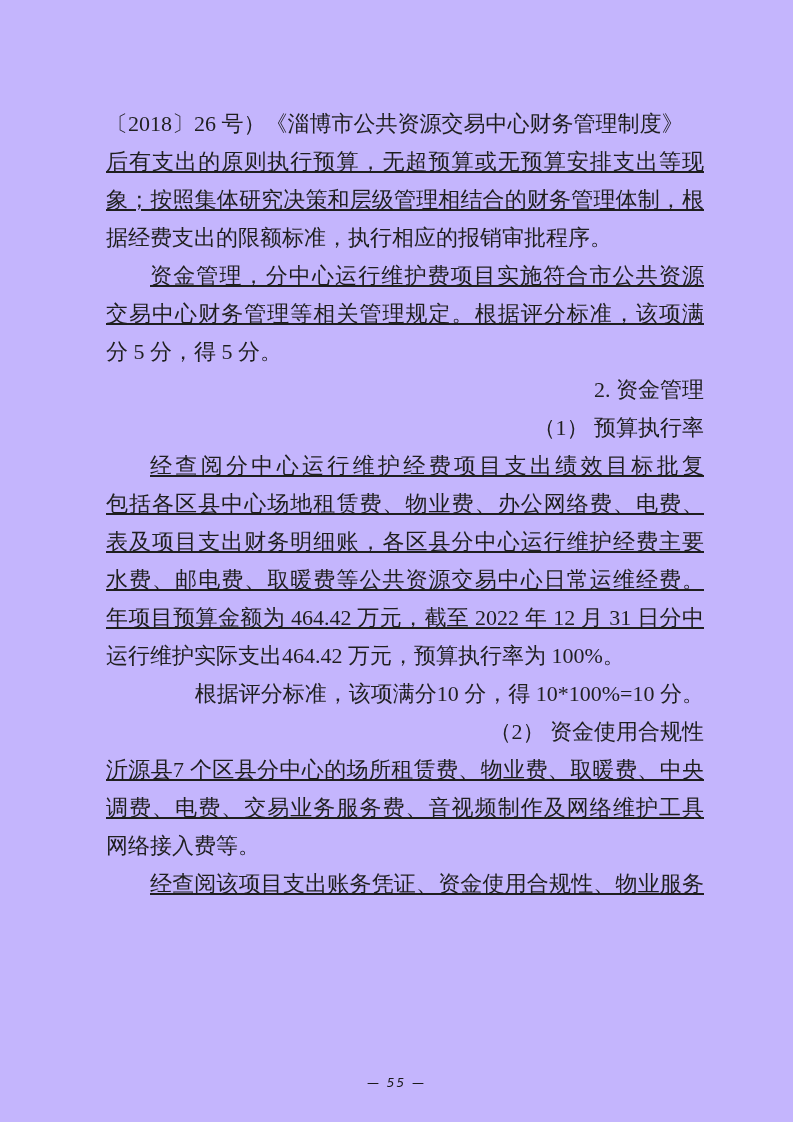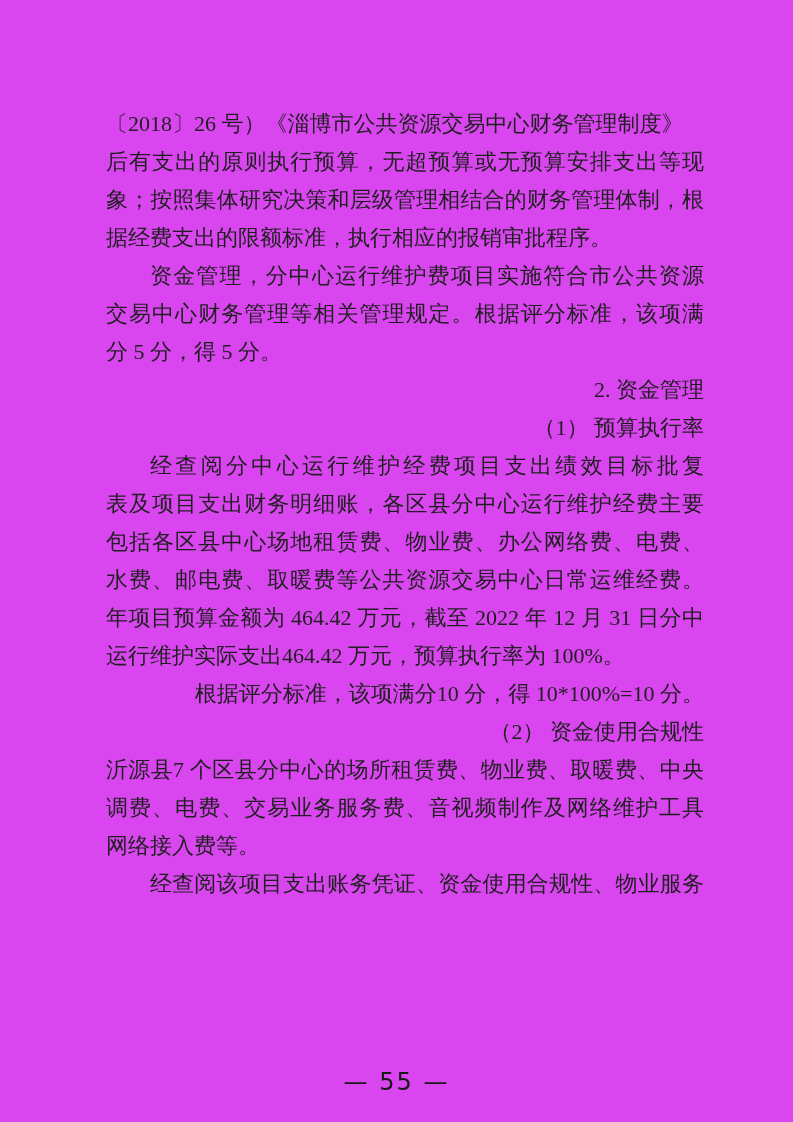--- a/index.html
+++ b/index.html
@@ -1,20 +1,20 @@
 <!DOCTYPE html>
 <html><head>
 <meta charset="utf-8">
 <style>
   html, body { margin: 0; padding: 0; background: #ffffff; }
   .page {
     position: relative;
     width: 793px;
     height: 1122px;
-    background: #d946ef;
+    background: #c4b5fd;
     overflow: hidden;
     font-family: "Liberation Serif", "DejaVu Serif", serif;
     color: #1f1f1f;
   }
   .textblock {
     position: absolute;
     left: 106px;
     top: 105px;
     width: 598px;
   }
@@ -25,37 +25,39 @@
     font-size: 22px;
     white-space: nowrap;
     text-align: left;
   }
   
   .jy {
     text-align: justify;
     text-align-last: justify;
     white-space: normal;
     overflow: hidden;
+    text-decoration: underline;
   }
   
   .ind { text-indent: 44px; text-align: right; }
   .pagefooter {
     position: absolute;
     left: 0;
     top: 1066px;
     width: 100%;
     height: 32px;
     line-height: 32px;
     text-align: center;
   }
   .pagenum {
     font-family: "DejaVu Sans", "Liberation Sans", sans-serif;
-    font-size: 24px;
+    font-size: 12px;
     color: #1a1a1a;
     letter-spacing: 2px;
+    font-style: italic;
   }
 </style>
 </head>
 <body>
 
 <div class="page">
 
   <div class="textblock">
 
     <div class="para">
@@ -74,22 +76,22 @@
     <div class="para">
       <div class="ln ind">2. 资金管理</div>
     </div>
 
     <div class="para">
       <div class="ln ind">（1） 预算执行率</div>
     </div>
 
     <div class="para">
       <div class="ln ind jy">经查阅分中心运行维护经费项目支出绩效目标批复</div>
+      <div class="ln jy">包括各区县中心场地租赁费、物业费、办公网络费、电费、</div>
       <div class="ln jy">表及项目支出财务明细账，各区县分中心运行维护经费主要</div>
-      <div class="ln jy">包括各区县中心场地租赁费、物业费、办公网络费、电费、</div>
       <div class="ln jy">水费、邮电费、取暖费等公共资源交易中心日常运维经费。2022</div>
       <div class="ln jy">年项目预算金额为 464.42 万元，截至 2022 年 12 月 31 日分中心</div>
       <div class="ln">运行维护实际支出464.42 万元，预算执行率为 100%。</div>
     </div>
 
     <div class="para">
       <div class="ln ind">根据评分标准，该项满分10 分，得 10*100%=10 分。</div>
     </div>
 
     <div class="para">

